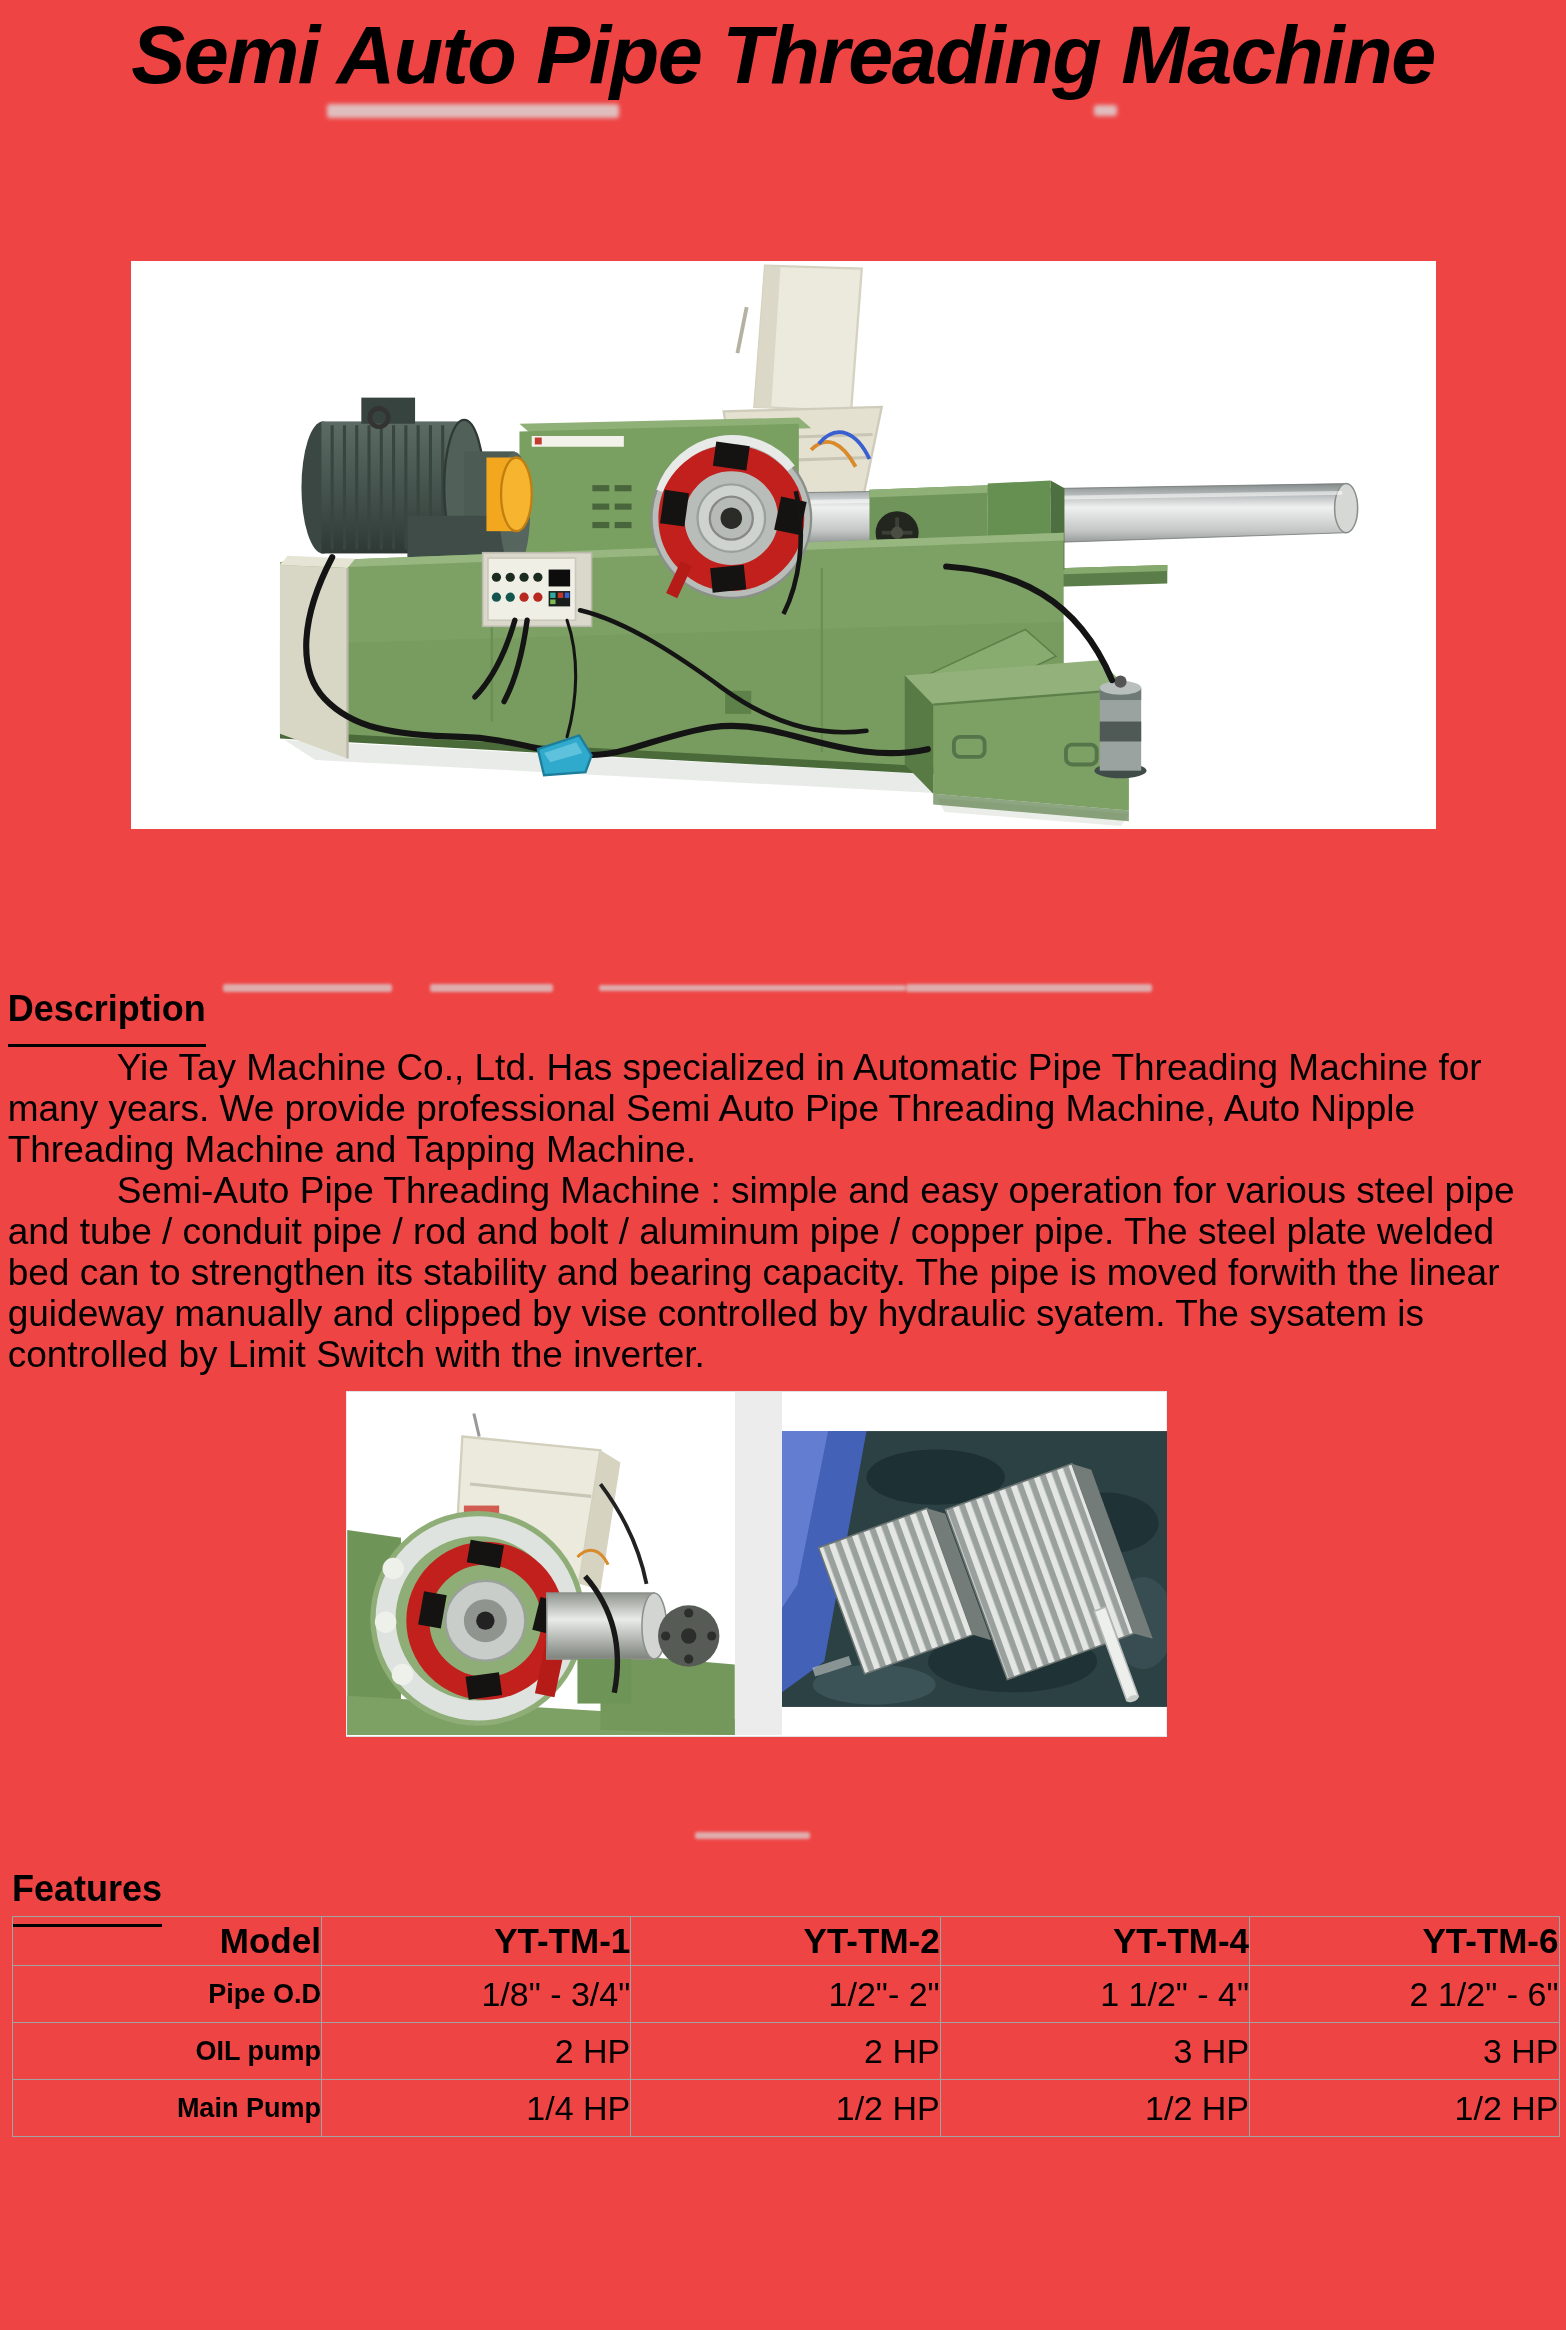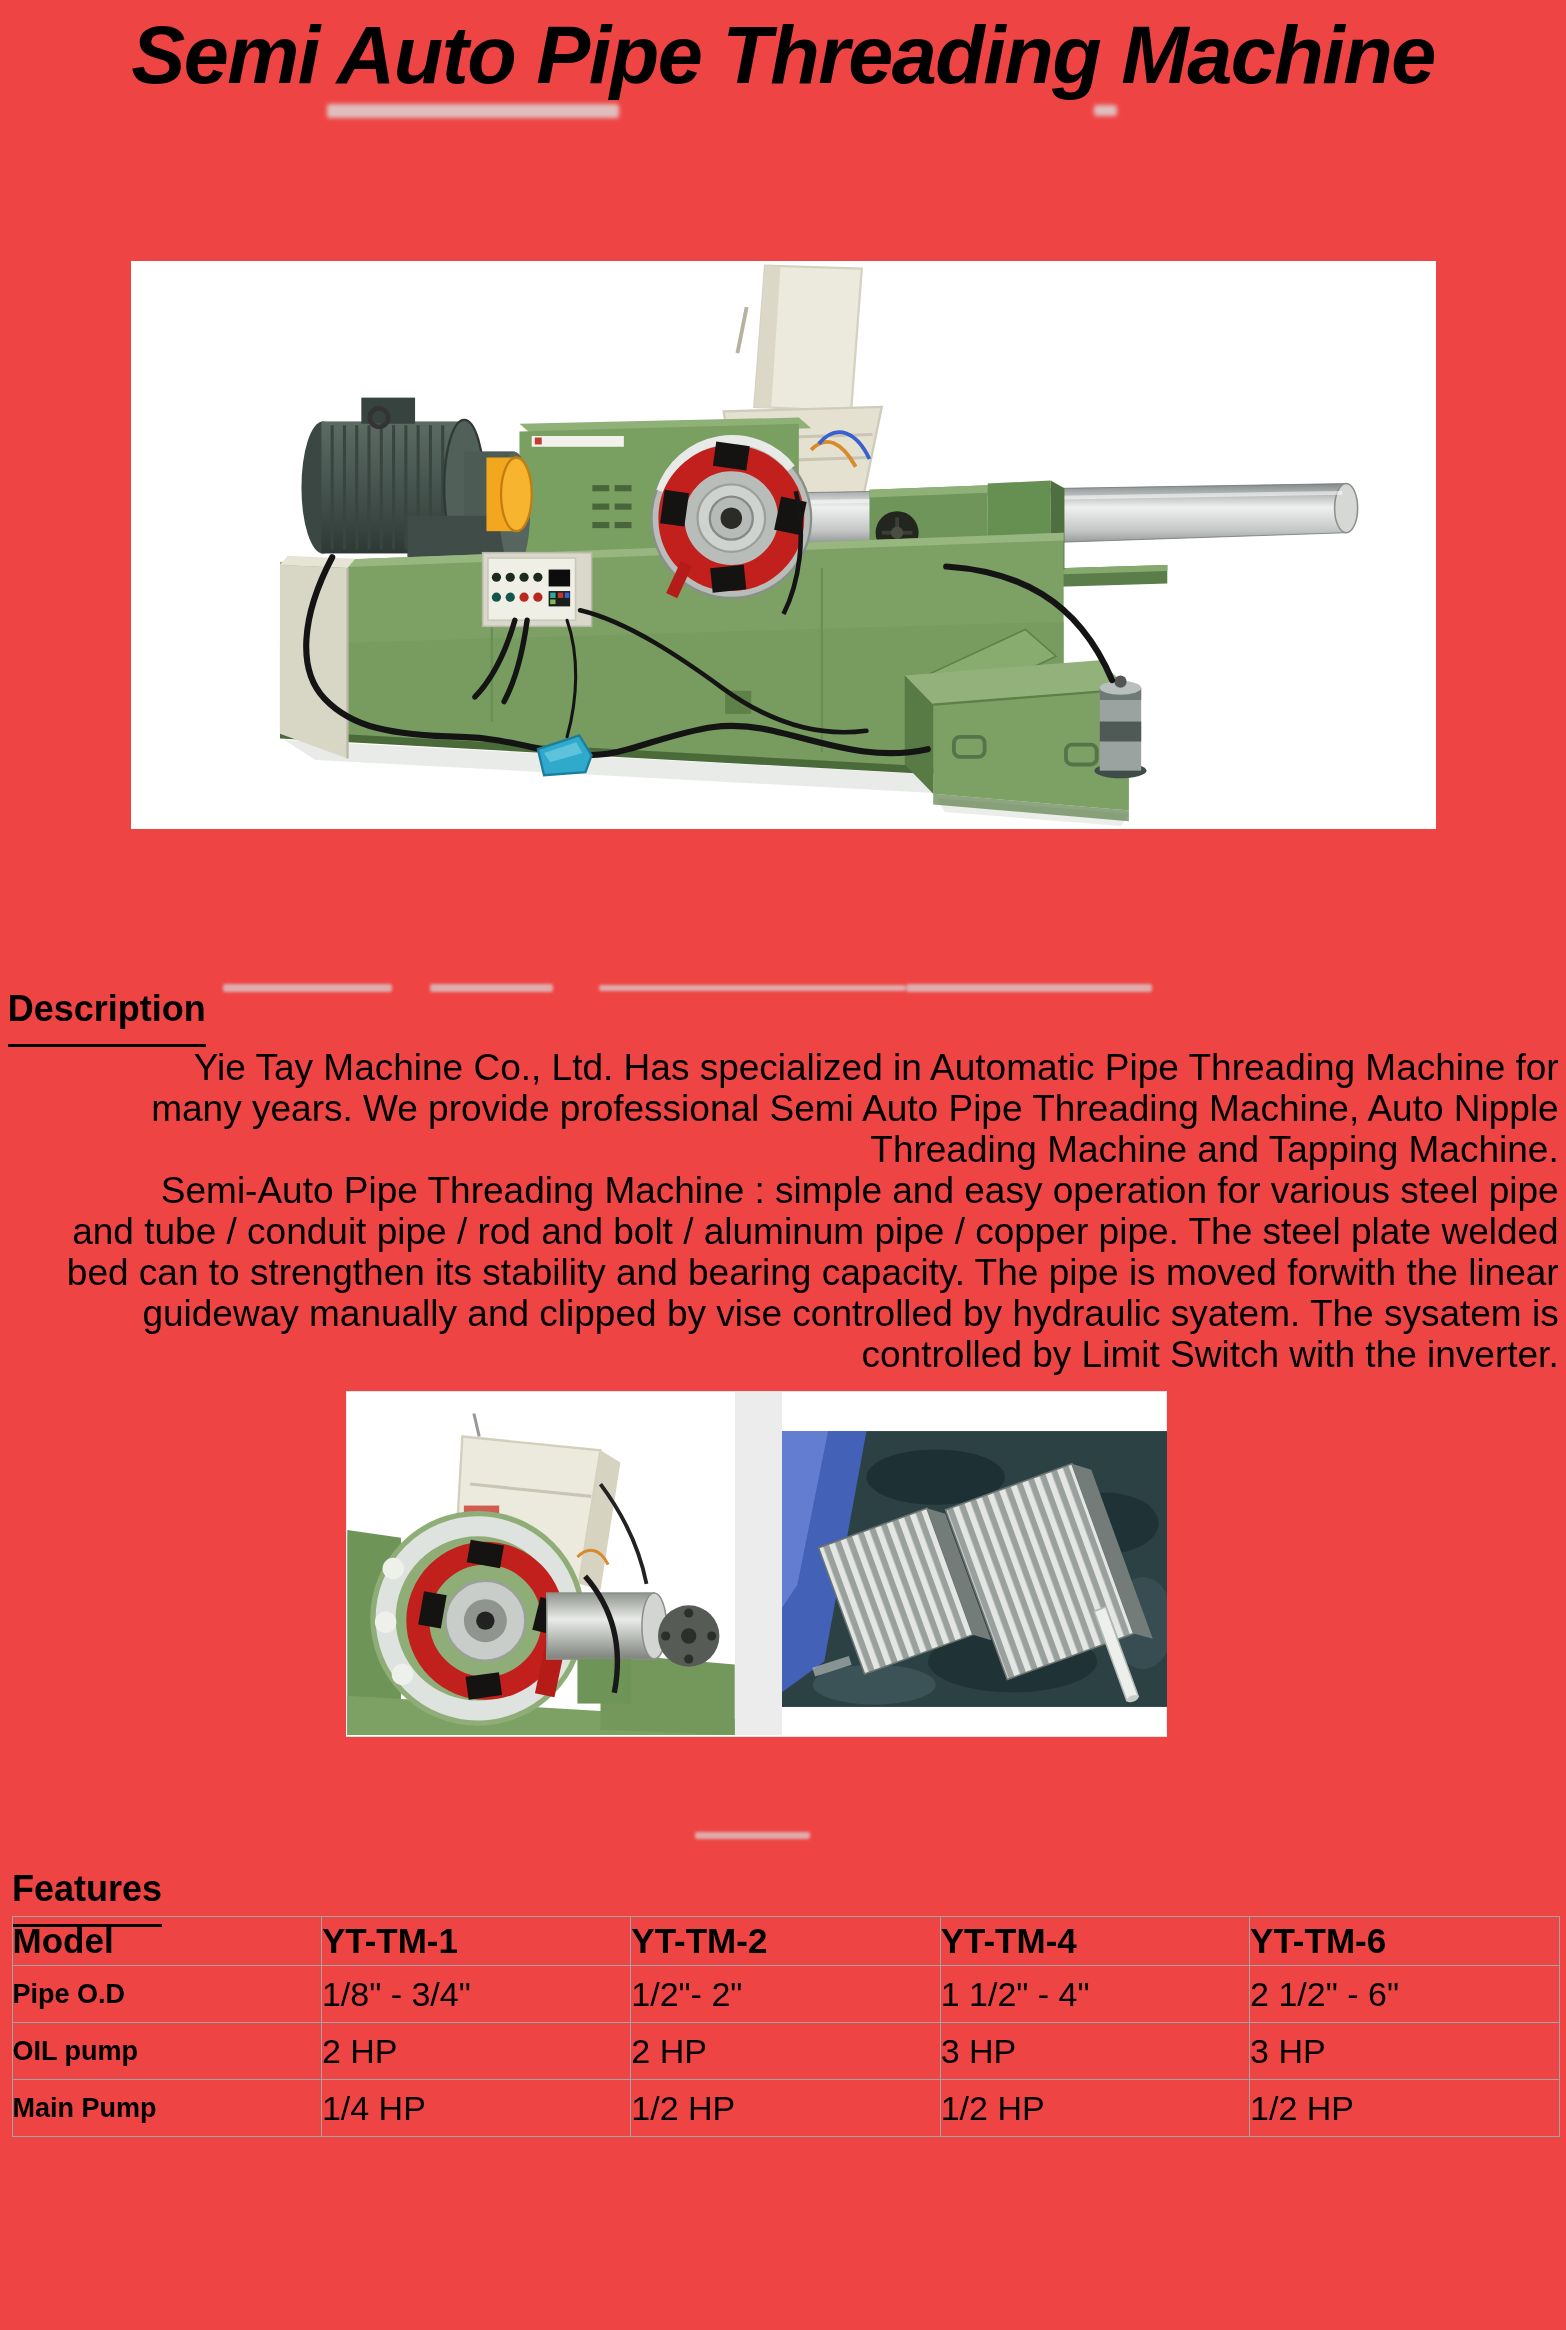--- a/index.html
+++ b/index.html
@@ -6,30 +6,30 @@
   .page{position:relative;width:1566px;height:2330px;background:#ef4444;overflow:hidden;
         font-family:Liberation Sans, sans-serif;color:#000;}
   .page-title{position:absolute;top:9.2px;left:0;width:100%;margin:0;text-align:center;
         font-size:81px;font-weight:bold;font-style:italic;letter-spacing:-1.5px;}
   .artifact{position:absolute;background:#dcdcdc;opacity:.8;filter:blur(2.3px);border-radius:3.1px;}
   .streak{position:absolute;background:#d9d9d9;opacity:.7;filter:blur(1.5px);border-radius:2.3px;}
   .main-photo{position:absolute;left:131px;top:261px;width:1305px;height:568px;background:#fff;}
   .desc-block{position:absolute;left:7.7px;top:990px;width:1551px;}
   .sec-heading{font-size:36px;font-weight:bold;line-height:1.08;margin:0;display:inline-block;
         border-bottom:3.1px solid #000;padding-bottom:15px;}
-  .desc-block p{margin:0;font-size:37px;line-height:41px;text-indent:109px;text-align:right;}
+  .desc-block p{margin:0;font-size:37px;line-height:41px;text-indent:109px;}
   .thumbs{position:absolute;left:346px;top:1391px;width:821px;height:346px;display:flex;
         border-top:1.5px solid #e3e3e3;border-bottom:1.5px solid #e3e3e3;background:#fff;box-sizing:border-box;}
   .thumb-left{width:389px;height:343px;background:#fff;position:relative;border-left:1.5px solid #ececec;box-sizing:border-box;}
   .thumb-gap{width:47px;height:343px;background:#ececec;}
   .thumb-right{width:385px;height:343px;background:#fff;position:relative;border-right:1.5px solid #ececec;box-sizing:border-box;}
   .thumb-right-photo{position:absolute;left:0;top:39px;width:385px;height:276px;}
   .features-block{position:absolute;left:12px;top:1870px;}
   table.specs{position:absolute;left:11.5px;top:1916px;width:1548px;border-collapse:collapse;table-layout:fixed;}
-  table.specs th,table.specs td{border:1.5px solid #a3a3a3;text-align:left;vertical-align:middle;
+  table.specs th,table.specs td{border:1.5px solid #a3a3a3;text-align:right;vertical-align:middle;
         font-weight:normal;padding:0;}
   table.specs th{height:48px;font-size:35px;font-weight:bold;}
   table.specs td{height:56px;font-size:34px;}
   table.specs td.rowlabel{font-weight:bold;font-size:27px;}
   svg{display:block;}
 </style>
 </head>
 <body>
 
 <div class="page">

